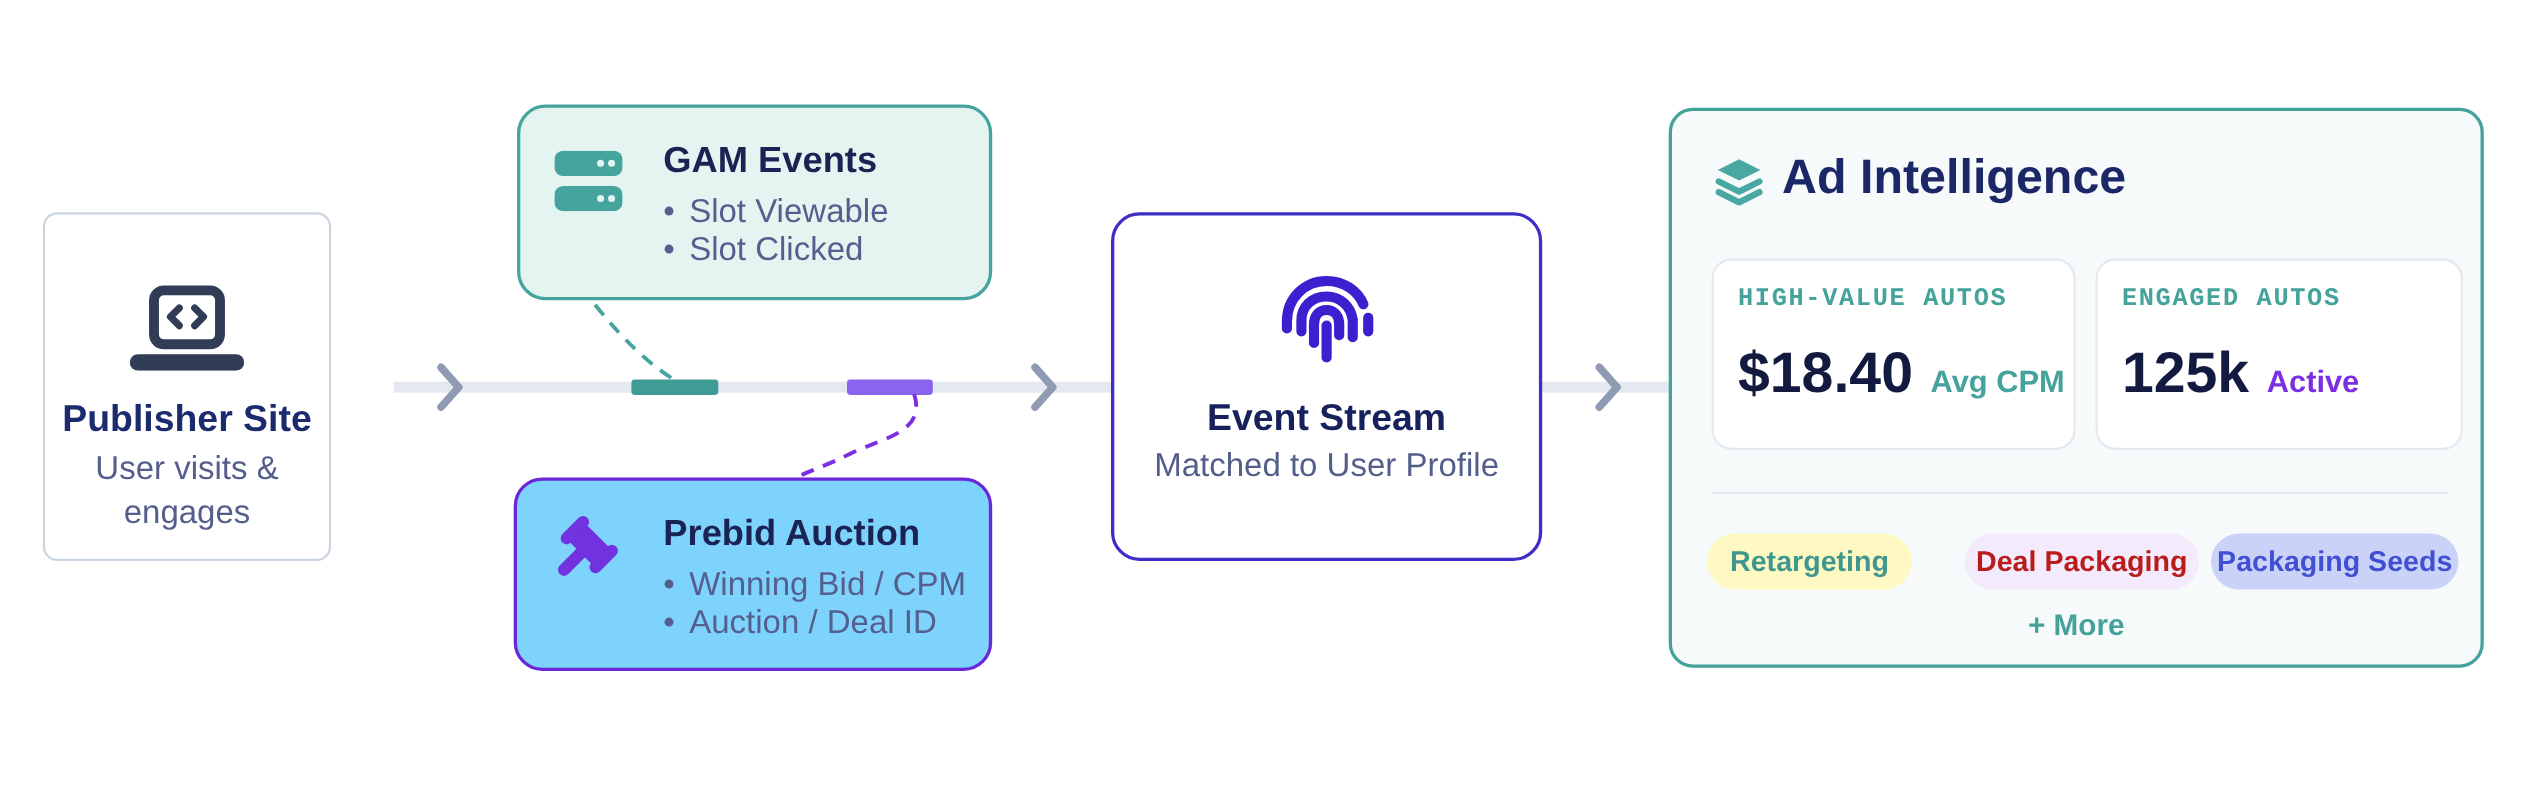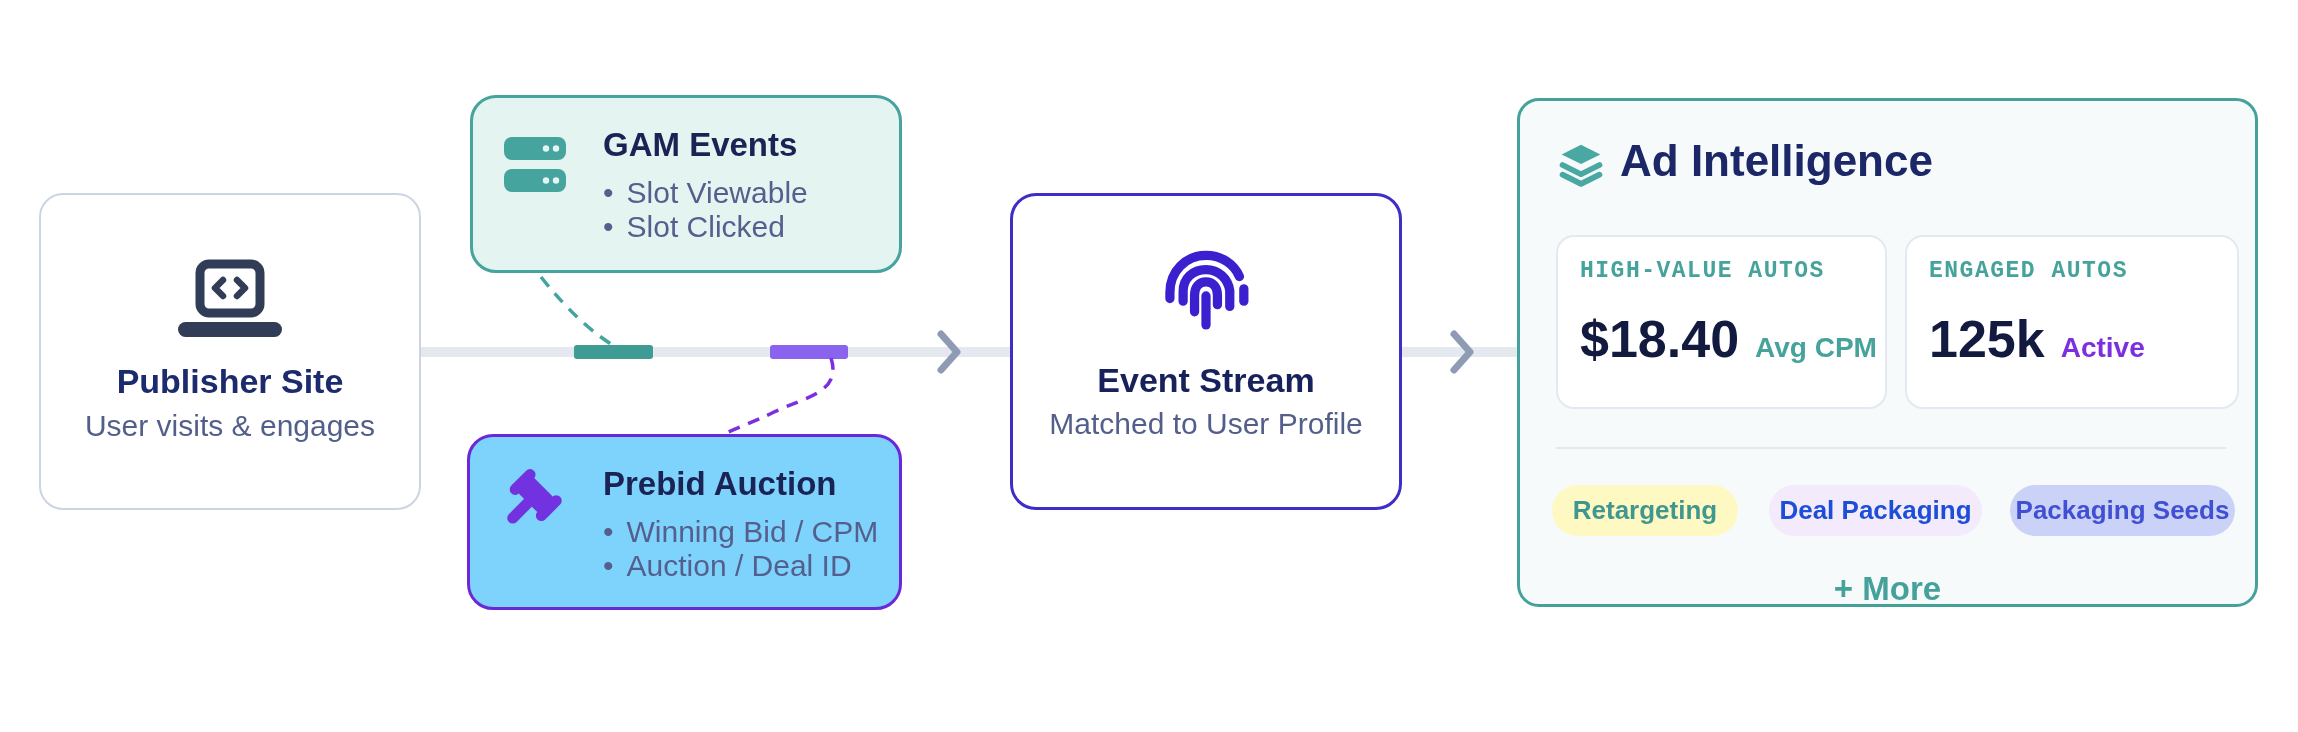--- a/index.html
+++ b/index.html
@@ -16,21 +16,21 @@
   .chevron{top:329px;}
   .chev1{left:395px;} .chev2{left:935px;} .chev3{left:1448px;}
   .connectors{left:0;top:0;pointer-events:none;}
 
   
   .node{box-sizing:border-box;border-radius:26px;}
   .node-title{font-weight:bold;color:#1B2355;}
   .muted{color:#555F8E;}
 
   
-  .node-pub{left:39px;top:193px;width:382px;height:317px;background:#fff;border:2px solid #CBD5E2;border-radius:24px;}
+  .node-pub{left:39px;top:193px;width:262px;height:317px;background:#fff;border:2px solid #CBD5E2;border-radius:13px;}
   .pub-icon{left:50%;transform:translateX(-50%);top:64px;}
   .pub-title{left:0;top:164px;width:100%;text-align:center;font-size:34px;font-weight:bold;color:#1C2B6D;line-height:44px;}
   .pub-sub{left:0;top:211px;width:100%;text-align:center;font-size:30px;color:#535F8A;line-height:40px;}
 
   
   .node-gam{left:470px;top:95px;width:432px;height:178px;background:#E4F4F1;border:3px solid #45A49D;}
   .gam-icon{left:31px;top:39px;}
   .gam-title{left:130px;top:26px;font-size:33px;line-height:42px;}
   .gam-bullets{left:130px;top:78px;font-size:30px;line-height:34px;}
 
@@ -59,23 +59,23 @@
   .card-label{left:22px;top:21px;font-family:"Liberation Mono", monospace;font-weight:bold;font-size:23px;
               letter-spacing:1.5px;color:#45A39C;line-height:26px;white-space:nowrap;}
   .card-value-row{left:22px;top:72px;display:flex;align-items:baseline;gap:16px;white-space:nowrap;}
   .card-value{font-size:52px;font-weight:bold;color:#131A3F;line-height:60px;}
   .card-suffix{font-size:28px;font-weight:bold;}
   .suffix-teal{color:#45A39C;} .suffix-purple{color:#7B2FE0;}
   .divider{left:36px;top:346px;width:670px;height:2px;background:#E5E9EF;}
   .chip{top:384px;height:51px;border-radius:26px;display:flex;align-items:center;justify-content:center;
         font-size:26px;font-weight:bold;box-sizing:border-box;}
   .chip1{left:32px;width:186px;background:#fef9c3;color:#3F978F;}
-  .chip2{left:249px;width:213px;background:#F3EAFB;color:#1d4ed8;}
+  .chip2{left:266px;width:213px;background:#F3EAFB;color:#b91c1c;}
   .chip3{left:490px;width:225px;background:#CBD2F8;color:#4150D2;}
-  .more{left:0;top:473px;width:100%;text-align:center;font-size:33px;font-weight:bold;color:#45A29B;line-height:30px;}
+  .more{left:0;top:452px;width:100%;text-align:center;font-size:27px;font-weight:bold;color:#45A29B;line-height:30px;}
 </style>
 </head>
 <body>
 
 <div id="canvas">
 
   <div class="abs flow-line"></div>
   <div class="abs tick tick-teal"></div>
   <div class="abs tick tick-purple"></div>
 

